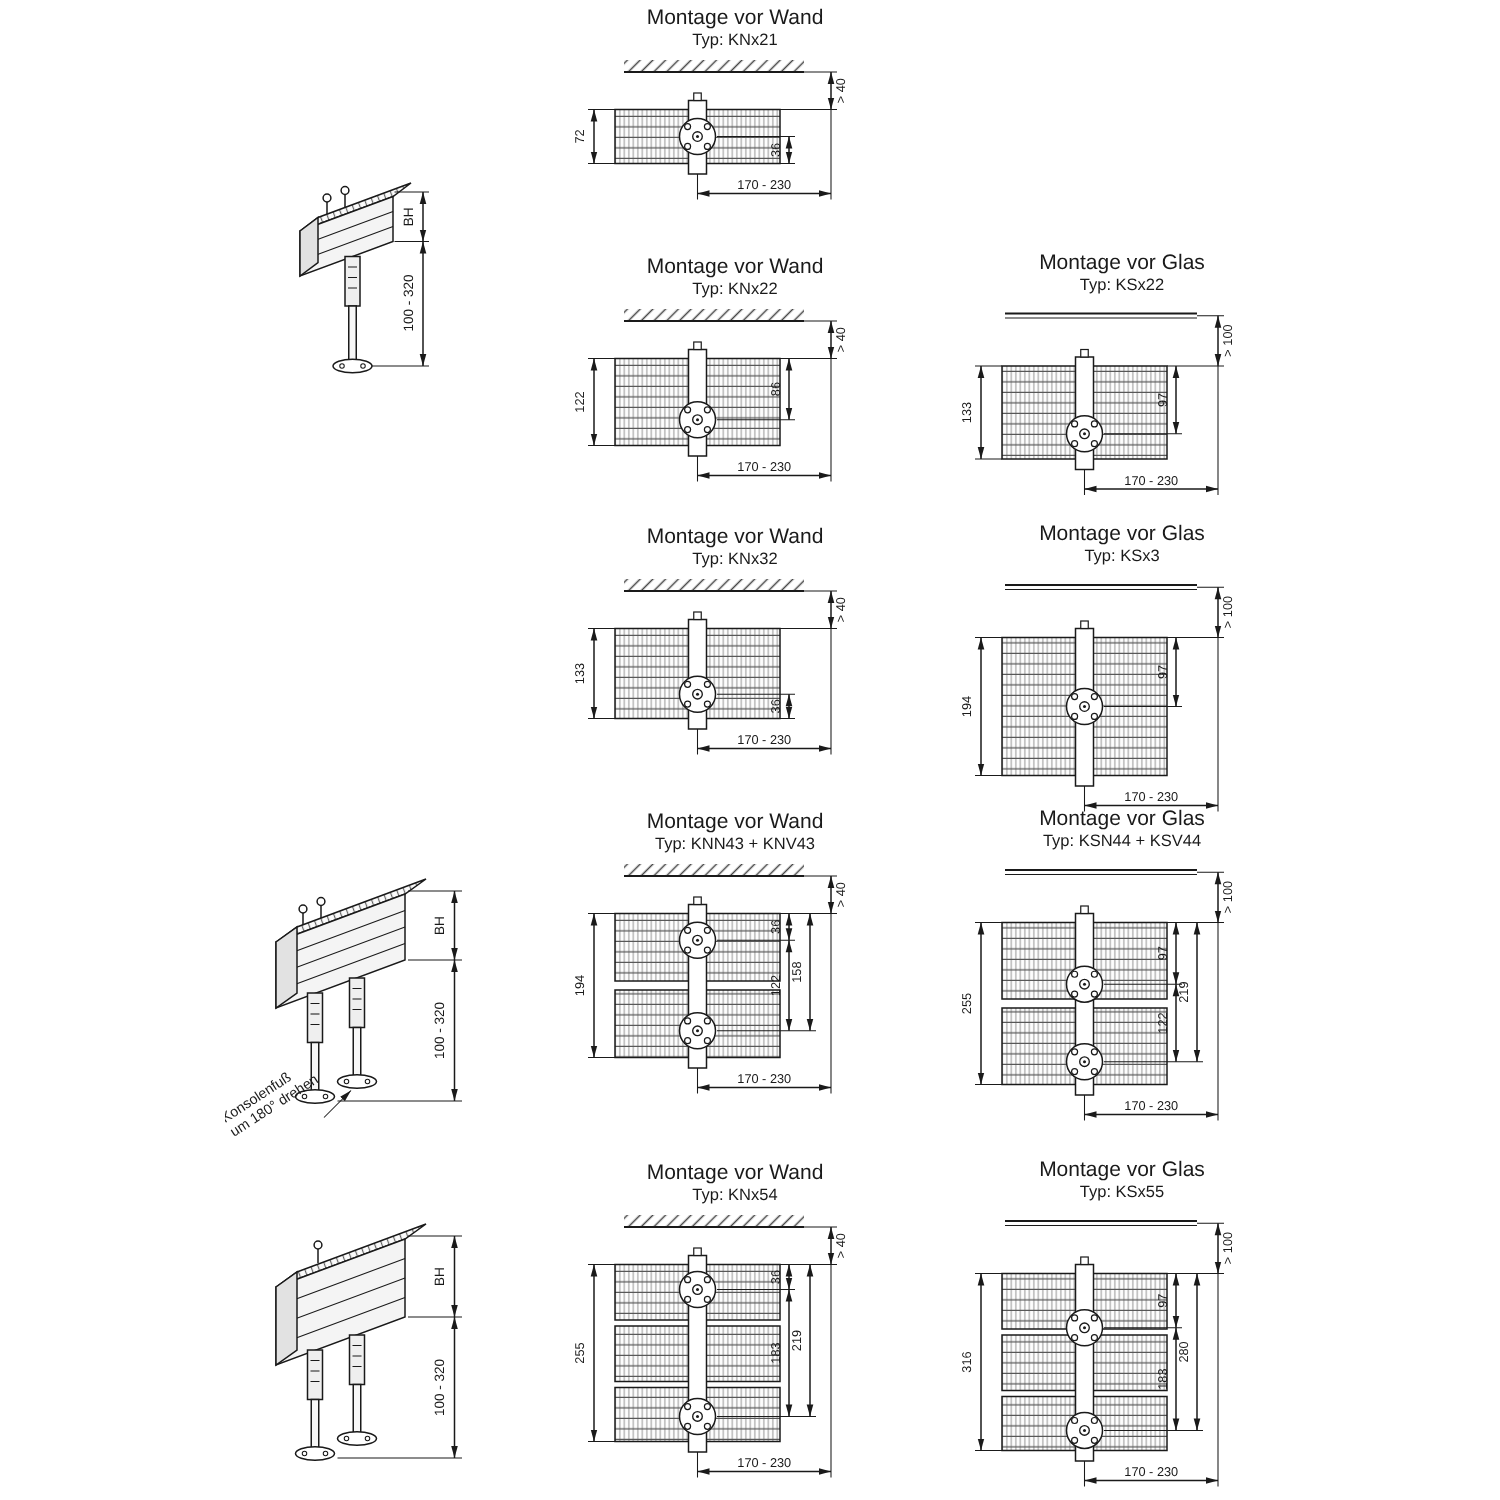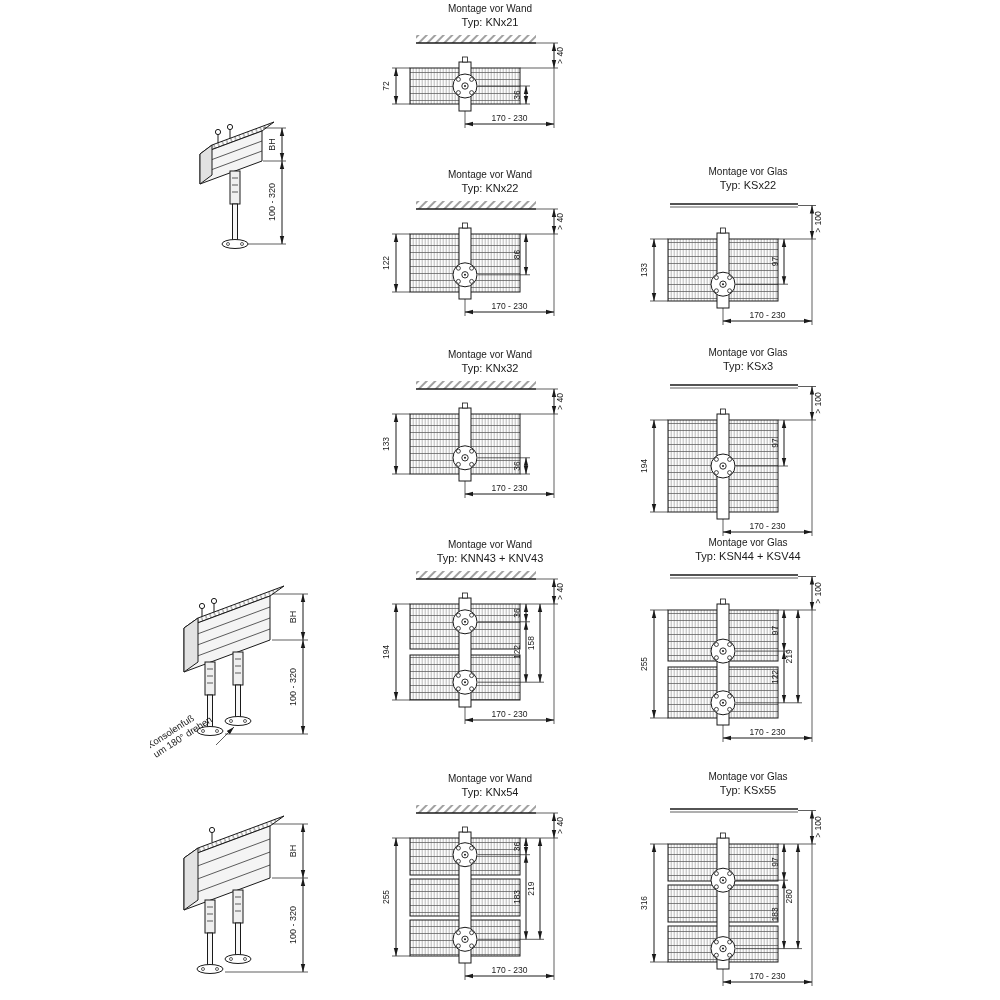--- a/index.html
+++ b/index.html
@@ -1,20 +1,20 @@
 <!DOCTYPE html>
 <html><head>
 <meta charset="utf-8">
 <style>
   html,body{margin:0;padding:0;}
   body{width:1000px;height:1000px;background:#ffffff;position:relative;
        font-family:"Liberation Sans",sans-serif;color:#1a1a1a;overflow:hidden;}
   .diagram{position:absolute;width:240px;}
   .figure{position:absolute;}
-  .dtitle{text-align:center;font-size:10px;line-height:1.3;color:#1a1a1a;white-space:nowrap;}
+  .dtitle{text-align:center;font-size:14px;line-height:1.3;color:#1a1a1a;white-space:nowrap;}
   .dtype{text-align:center;font-size:11px;line-height:1.3;color:#1a1a1a;margin-bottom:2px;white-space:nowrap;}
   svg{display:block;}
   svg text{font-family:"Liberation Sans",sans-serif;fill:#1a1a1a;}
   .ln{stroke:#1a1a1a;stroke-width:1;fill:none;}
   .out{stroke:#1a1a1a;stroke-width:1.3;fill:none;}
   .th{stroke:#1a1a1a;stroke-width:0.7;fill:none;}
 </style>
 </head>
 <body>
 

